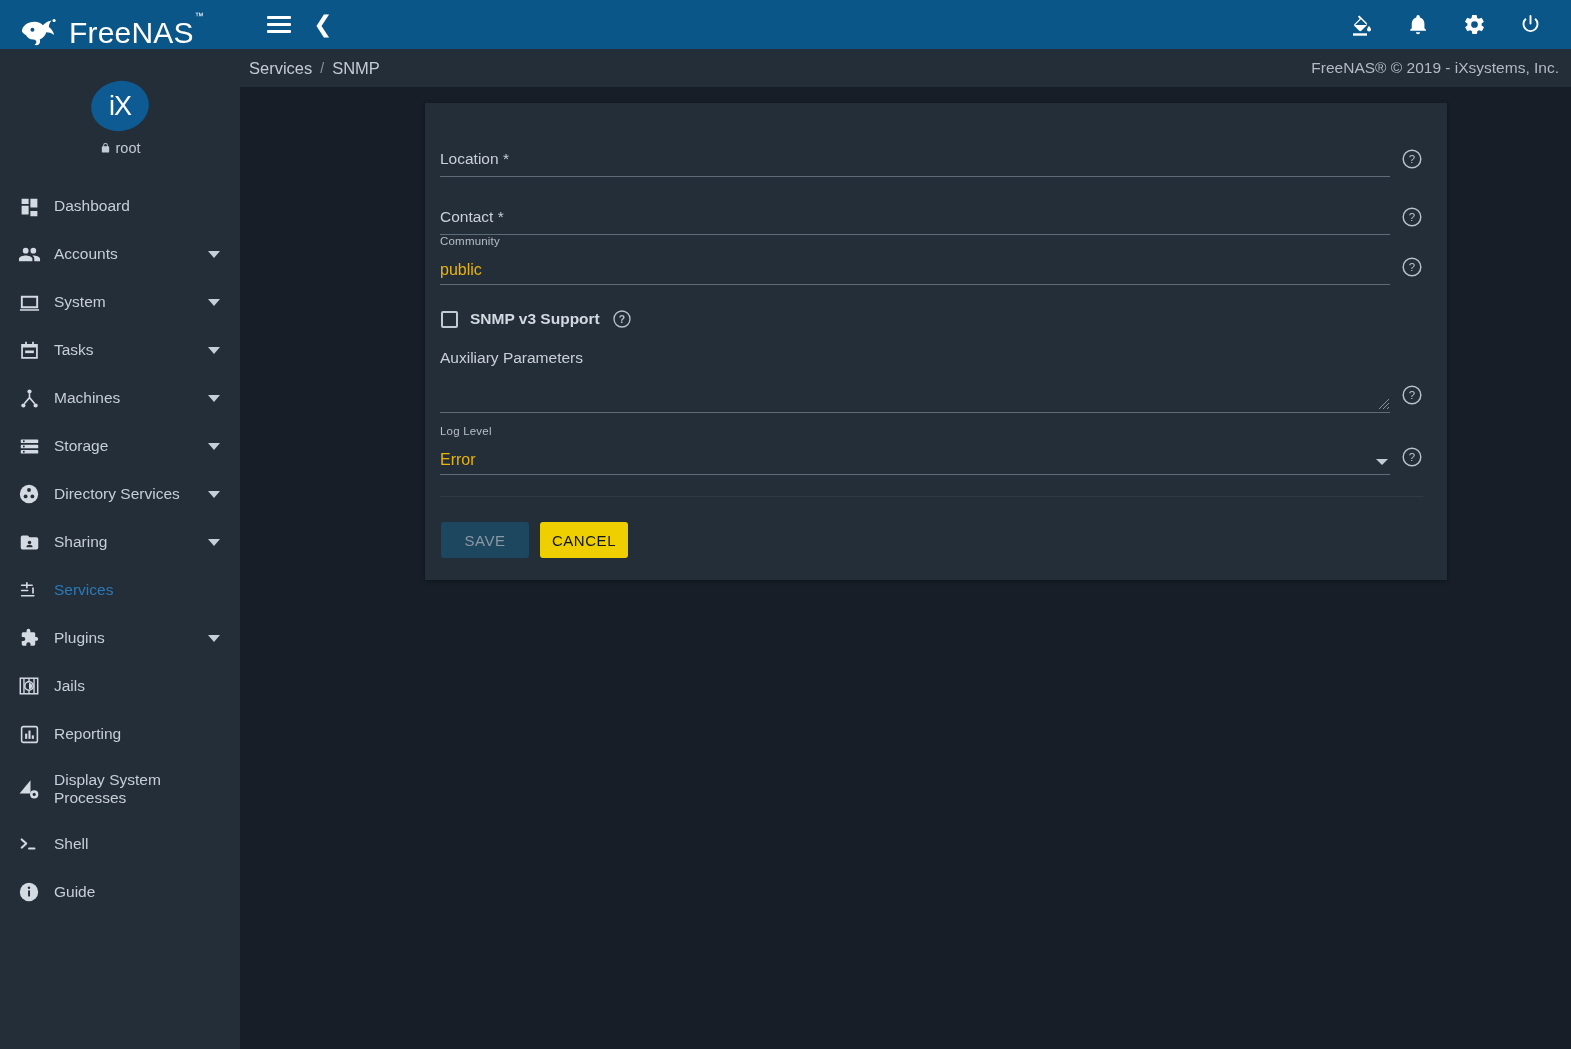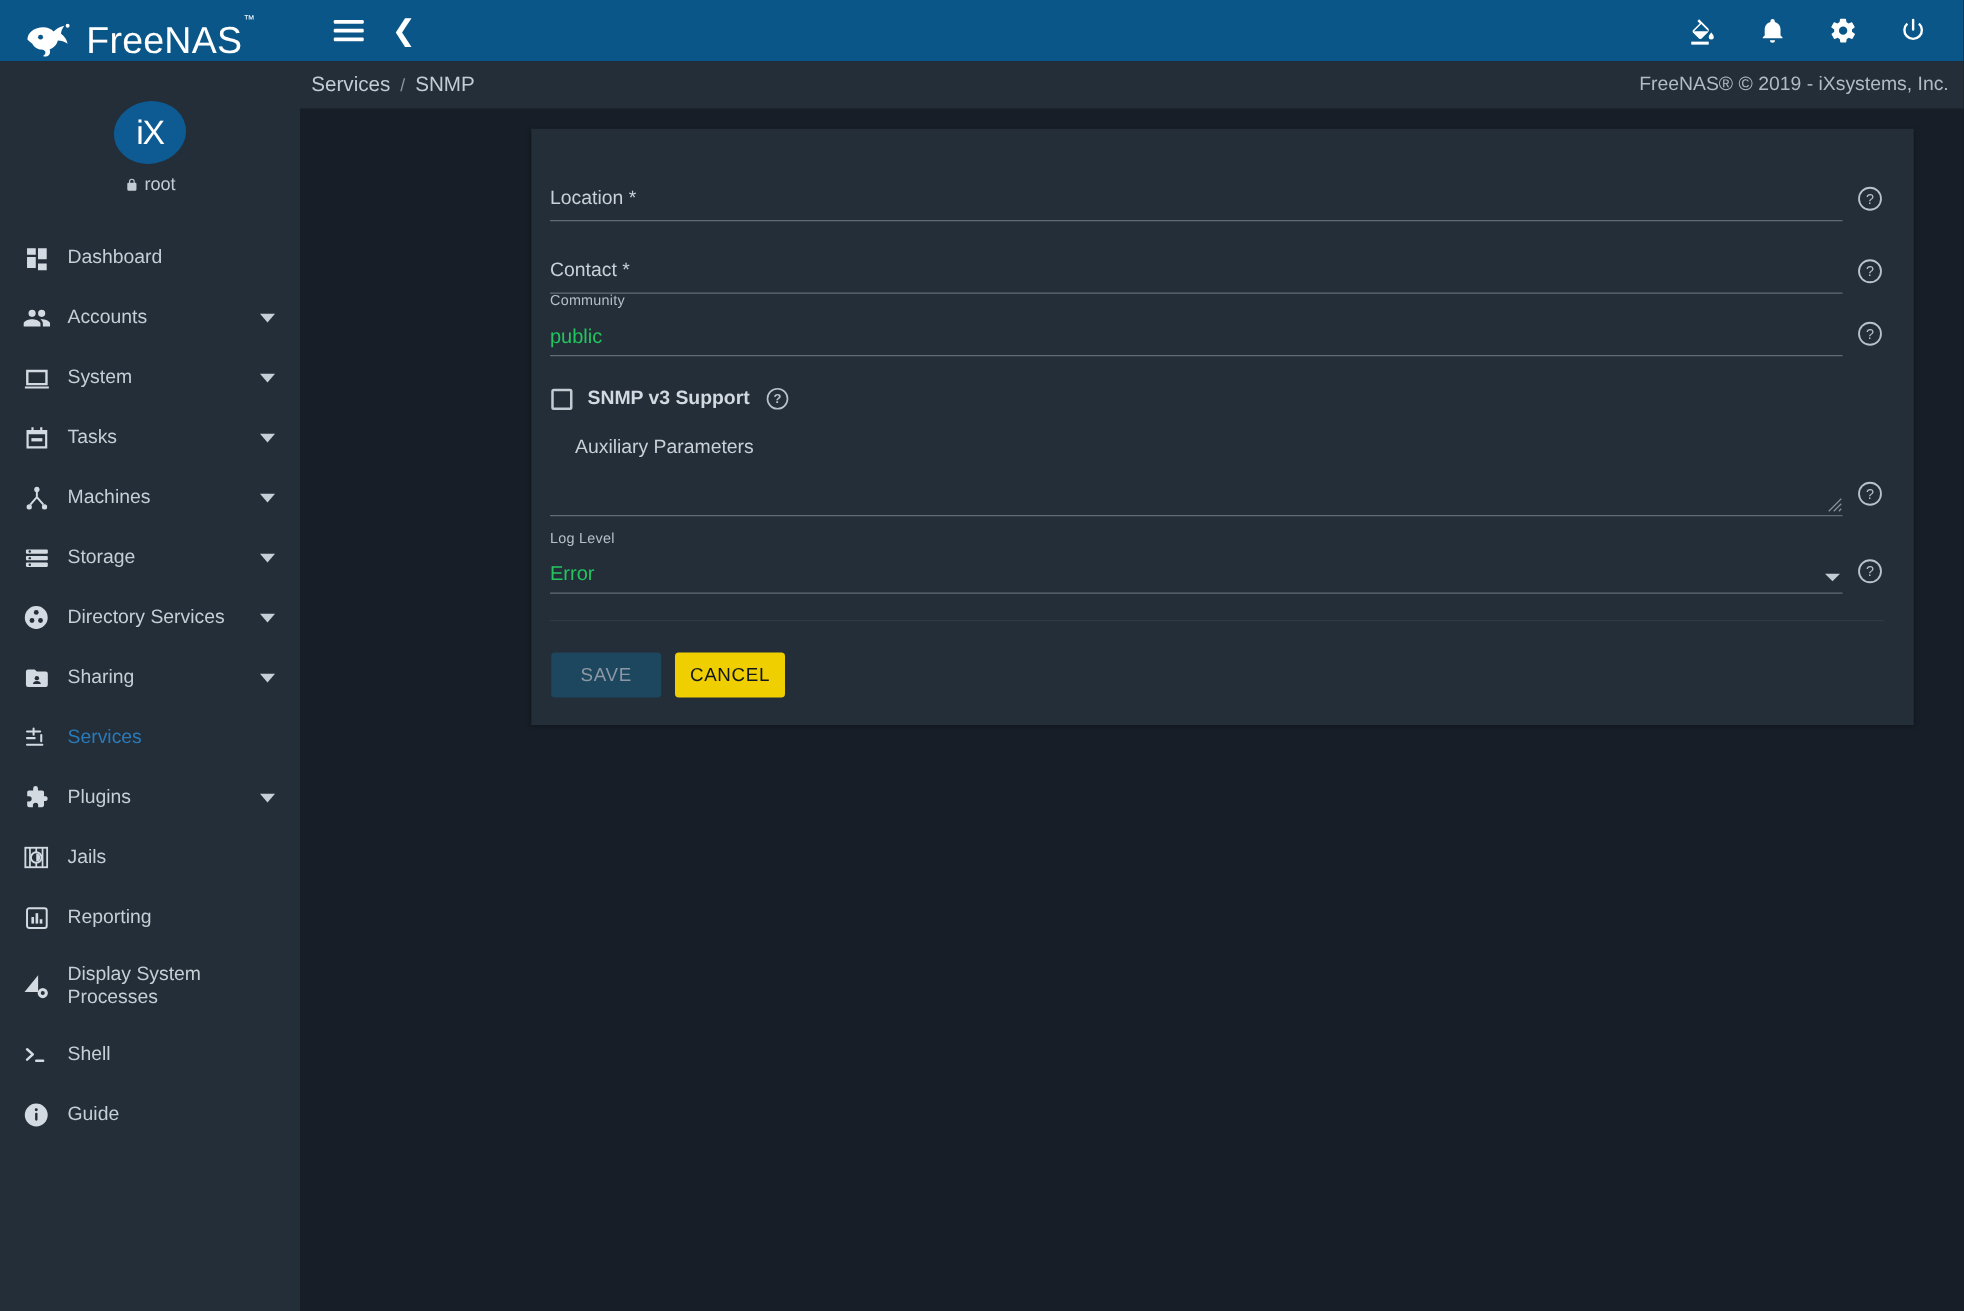--- a/index.html
+++ b/index.html
@@ -97,58 +97,58 @@
     margin-left: auto; color: #b2bac4; font-size: 15.5px; padding-right: 2px;
   }
 
   .content {
     position: absolute; top: 87px; left: 240px;
     width: 1331px; height: 962px; background: #171e27;
   }
 
   
   .card {
-    position: absolute; left: 185px; top: 16px; width: 1106px;
+    position: absolute; left: 185px; top: 16px; width: 1022px;
     background: #242e38; box-shadow: 0 1px 4px rgba(0,0,0,.35);
   }
   .card-body { padding: 24px 24px 4px 15px; }
 
   .field { position: relative; display: flex; align-items: flex-end; }
   .field-main { flex: 1; position: relative; }
 
   .fl-row { position: relative; height: 50px; }
   .fl-label-float {
     position: absolute; left: 0; top: 0; font-size: 11.5px; color: #b7bfc8;
     letter-spacing: .2px;
   }
   .fl-placeholder {
     position: absolute; left: 0; bottom: 9px; font-size: 15.5px; color: #c9d0d8;
   }
   .fl-value {
-    position: absolute; left: 0; bottom: 6px; font-size: 16px; color: #22c55e;
+    position: absolute; left: 0; bottom: 6px; font-size: 16px; color: #eab308;
   }
   .fl-underline {
     position: absolute; left: 0; bottom: 0; height: 1px; width: 100%;
     background: #5f6b77;
   }
   .help-ico { width: 22px; margin-left: 11px; margin-bottom: 7px; flex: none; cursor: pointer; }
 
   .cb-row {
     display: flex; align-items: center; gap: 12px;
     margin-top: 24px; margin-bottom: 12px; padding-left: 1px; font-weight: bold;
   }
   .cb-box {
     width: 17px; height: 17px; border: 2px solid #c2cad2;
     border-radius: 2px; flex: none; cursor: pointer;
   }
   .cb-label { color: #d2d9e0; font-size: 15.5px; }
   .cb-help { width: 20px; cursor: pointer; }
 
   .ta-row { position: relative; height: 72px; }
-  .ta-label { position: absolute; left: 0; top: 8px; font-size: 15.5px; color: #c9d0d8; margin-left: 20px; }
+  .ta-label { position: absolute; left: 0; top: 8px; font-size: 15.5px; color: #c9d0d8; }
   .ta-underline { position: absolute; left: 0; bottom: 0; height: 1px; width: 100%; background: #5f6b77; }
   .resize-grip {
     position: absolute; right: 0; bottom: 3px; width: 12px; height: 12px;
     cursor: nwse-resize;
   }
 
   .select-arrow {
     position: absolute; right: 2px; bottom: 10px; width: 0; height: 0;
     border-left: 6px solid transparent; border-right: 6px solid transparent;
     border-top: 6px solid #c3cbd3; cursor: pointer;

